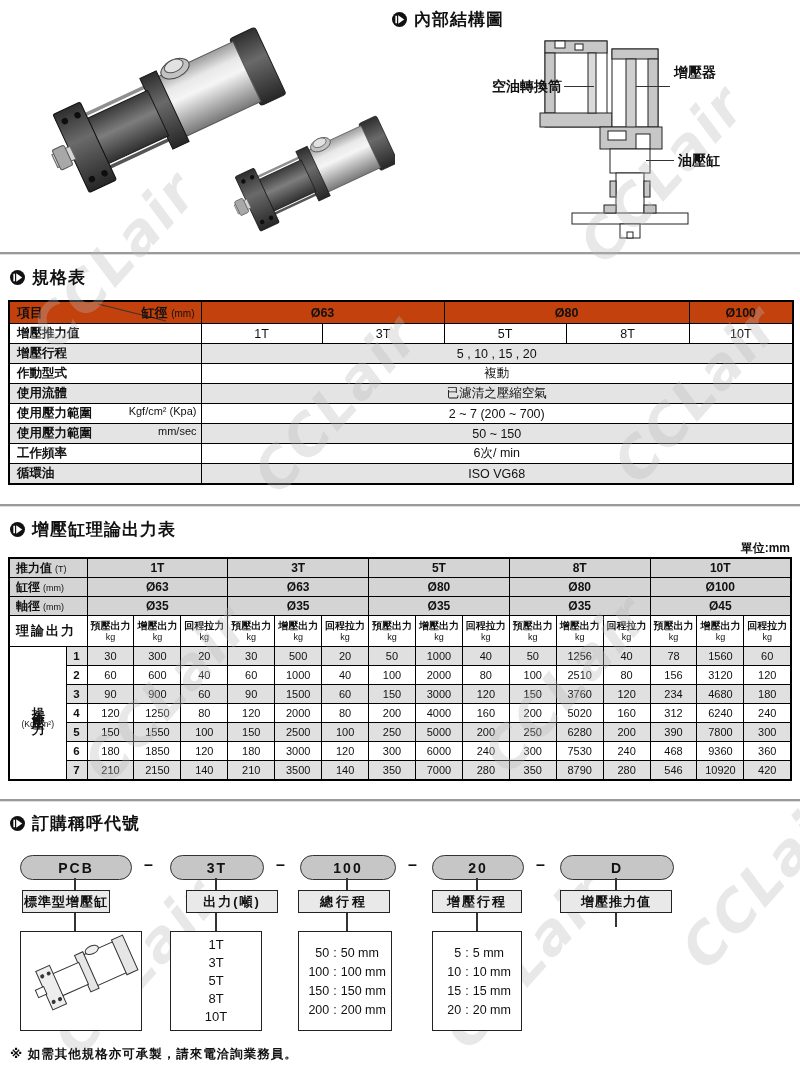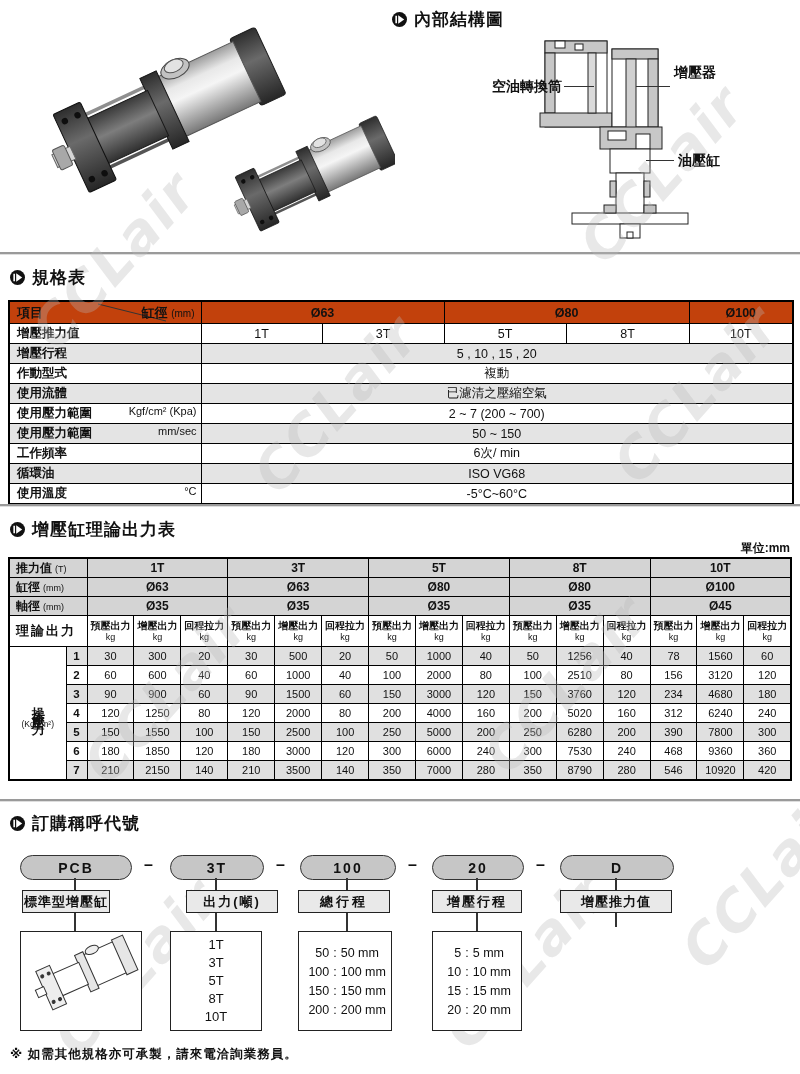--- a/index.html
+++ b/index.html
@@ -272,24 +272,20 @@
         <td class="lab"><span class="rl">使用壓力範圍</span><span class="ru">mm/sec</span></td>
         <td colspan="5">50 ~ 150</td>
       </tr>
       <tr>
         <td class="lab"><span class="rl">工作頻率</span><span class="ru"></span></td>
         <td colspan="5">6次/ min</td>
       </tr>
       <tr class="alt">
         <td class="lab"><span class="rl">循環油</span><span class="ru"></span></td>
         <td colspan="5">ISO VG68</td>
-      </tr>
-      <tr>
-        <td class="lab"><span class="rl">使用溫度</span><span class="ru">°C</span></td>
-        <td colspan="5">-5°C~60°C</td>
       </tr>
     </tbody>
   </table>
 
   <div class="divider" id="div2"></div>
 
   <div class="sec-head" style="left:10px;top:518px">
     <svg class="shicon" viewBox="0 0 16 16">
       <circle cx="8" cy="8" r="8" fill="#111"></circle>
       <rect x="3.6" y="4" width="1.7" height="8" fill="#fff"></rect>

